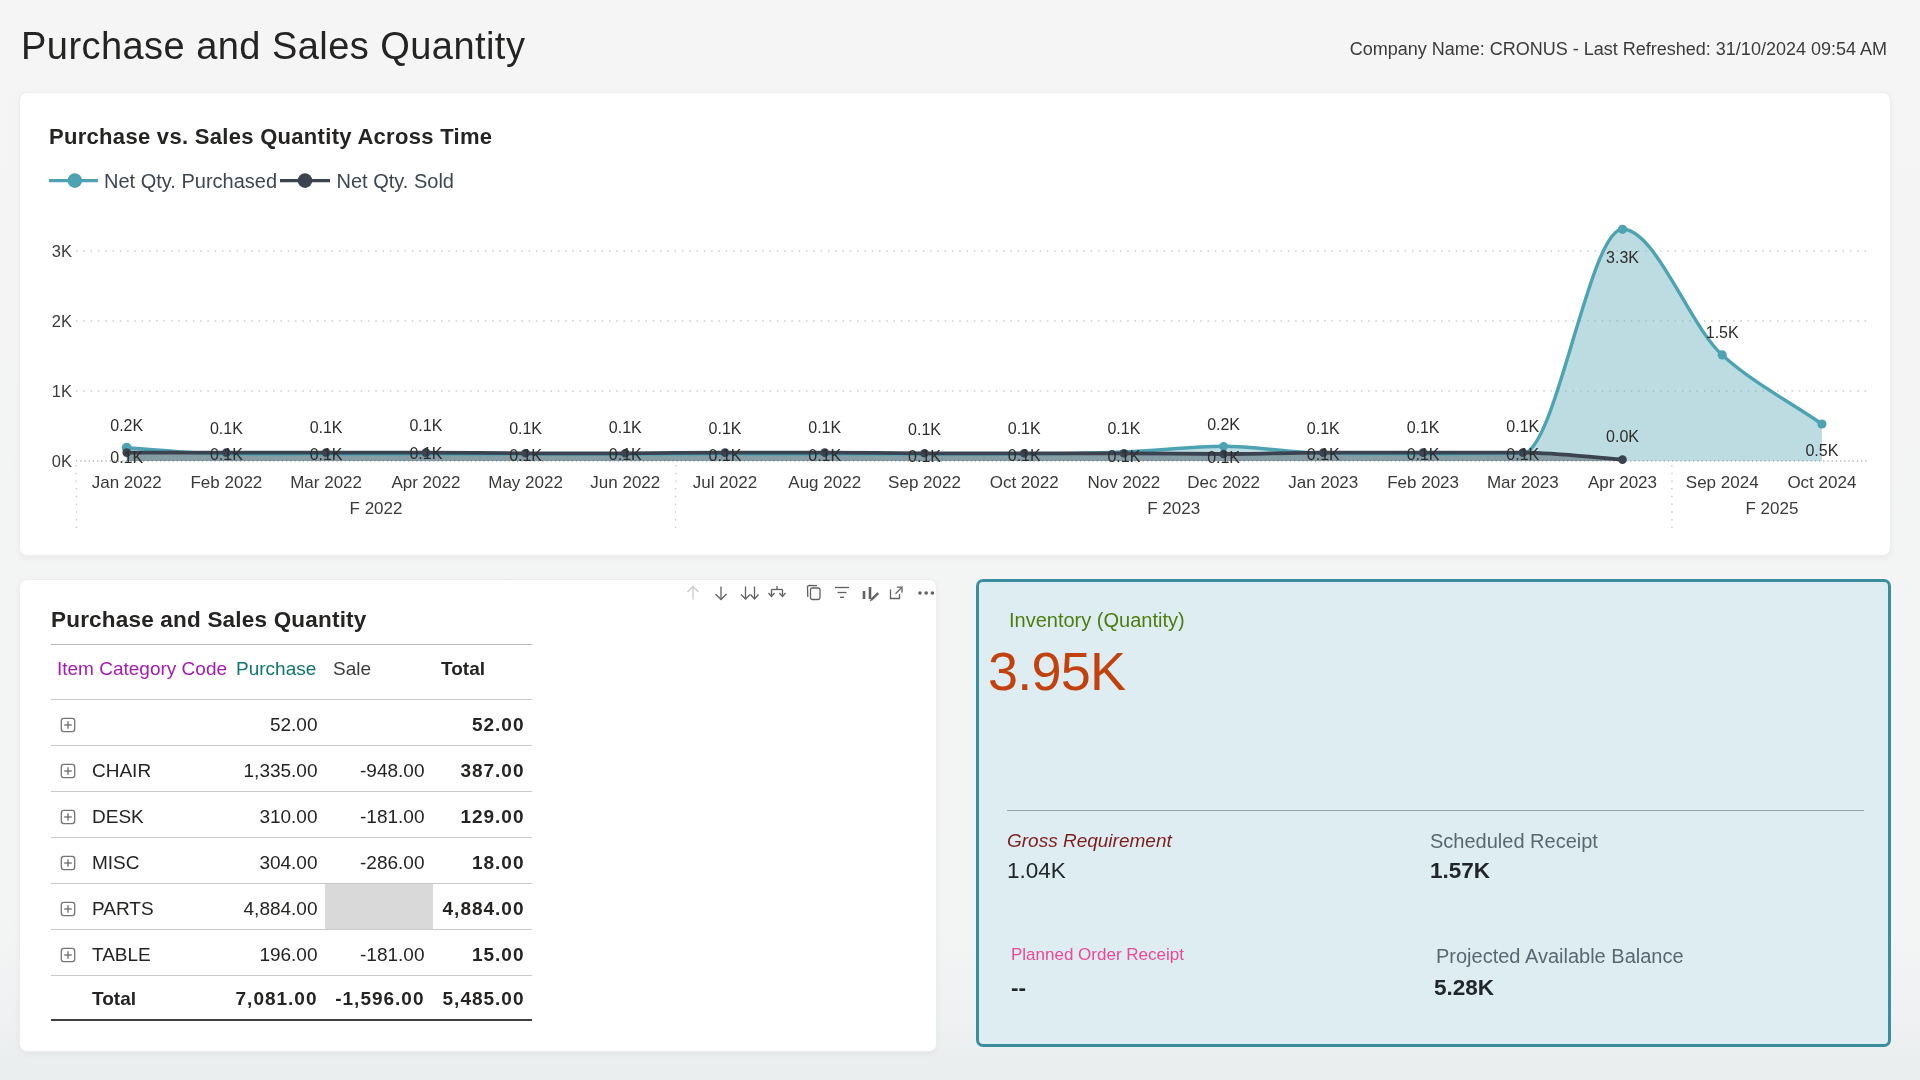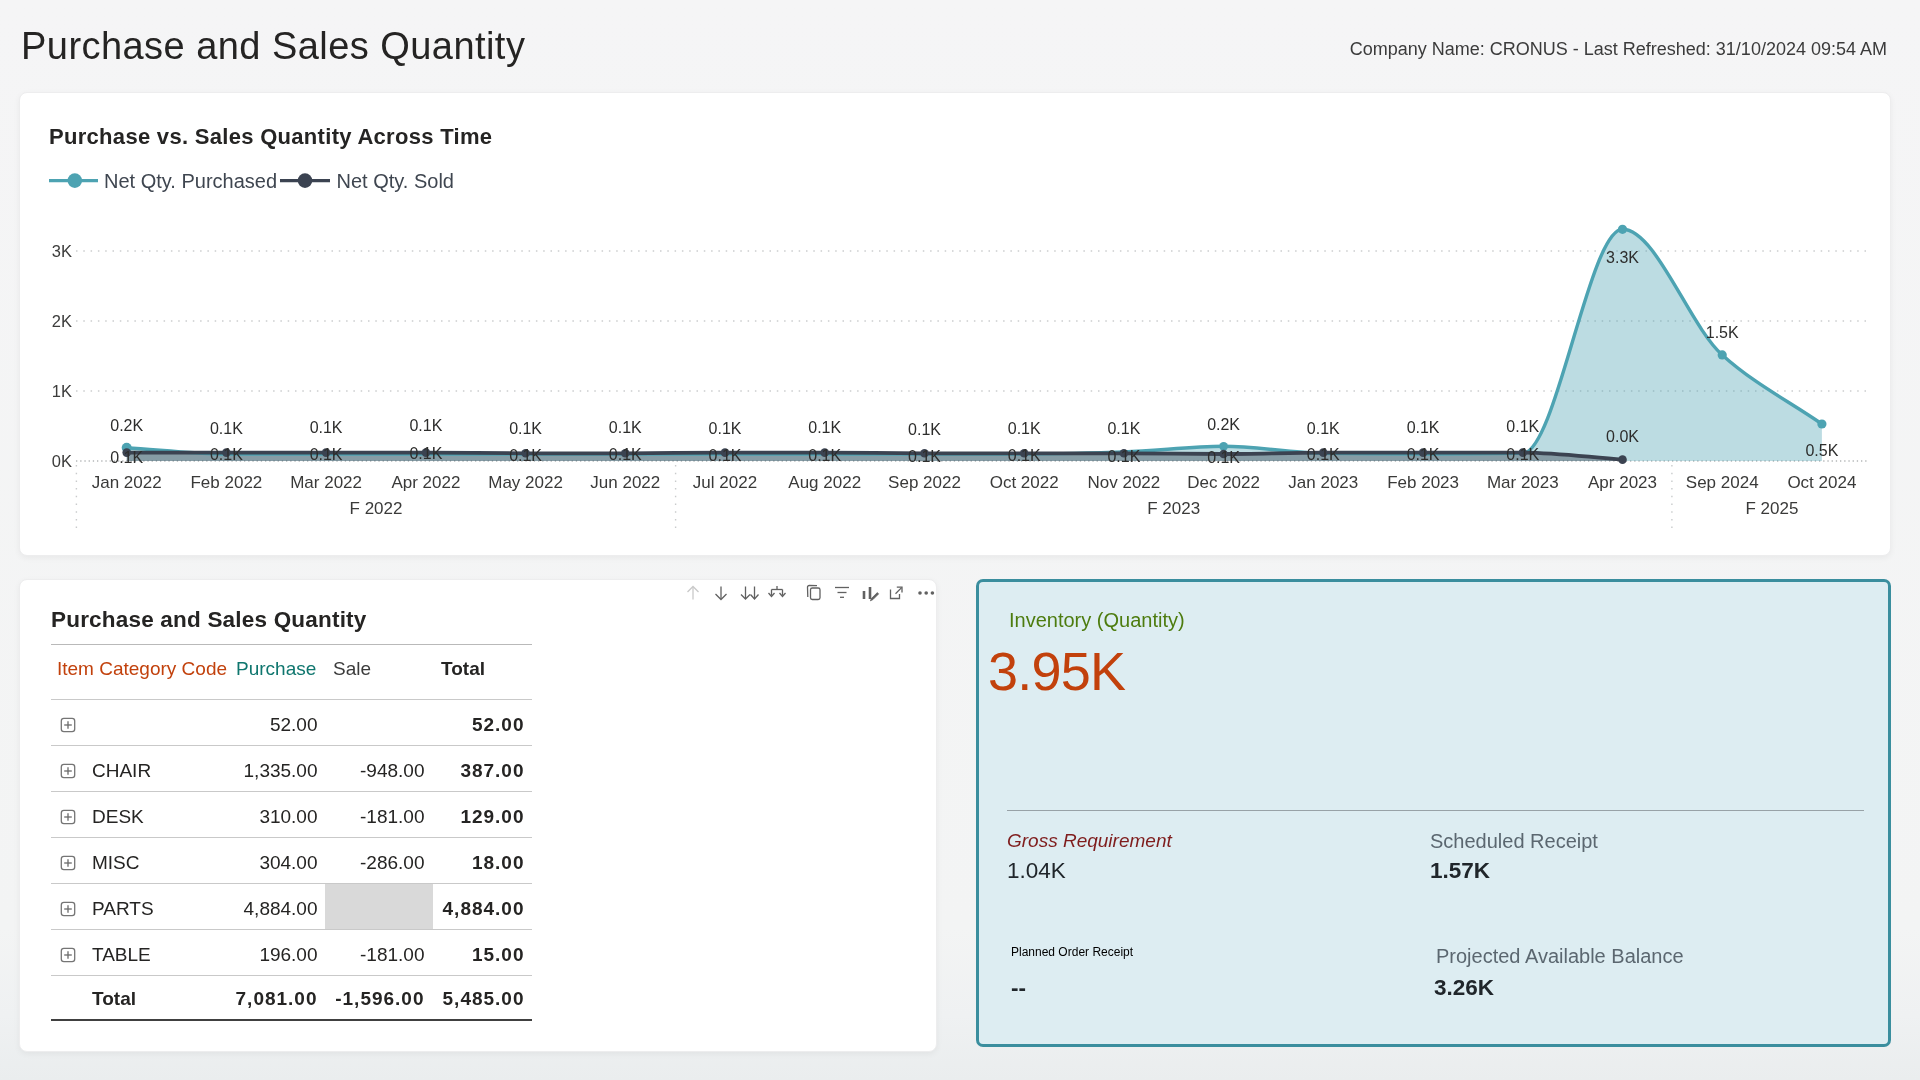--- a/index.html
+++ b/index.html
@@ -202,21 +202,21 @@
 <div class="abs" style="left:51px; top:699px; width:481px; height:1px; background:#c9c9c9;"></div>
 <div class="abs" style="left:51px; top:745px; width:481px; height:1px; background:#c9c9c9;"></div>
 <div class="abs" style="left:51px; top:791px; width:481px; height:1px; background:#c9c9c9;"></div>
 <div class="abs" style="left:51px; top:837px; width:481px; height:1px; background:#c9c9c9;"></div>
 <div class="abs" style="left:325px; top:883px; width:108px; height:46px; background:#d9d9d9;"></div>
 <div class="abs" style="left:51px; top:883px; width:481px; height:1px; background:#c9c9c9;"></div>
 <div class="abs" style="left:51px; top:929px; width:481px; height:1px; background:#c9c9c9;"></div>
 <div class="abs" style="left:51px; top:975px; width:481px; height:1px; background:#c9c9c9;"></div>
 <div class="abs" style="left:51px; top:1019px; width:481px; height:2px; background:#404040;"></div>
 
-<div class="abs" style="left:57px; top:657.5px; font-size:19px; color:#c2410c;text-align:center;">Item Category Code</div>
+<div class="abs" style="left:57px; top:657.5px; font-size:19px; color:#a21caf;text-align:center;">Item Category Code</div>
 <div class="abs" style="left:236px; top:657.5px; font-size:19px; color:#0f766e;">Purchase</div>
 <div class="abs" style="left:333px; top:657.5px; font-size:19px; color:#3b3b3b;">Sale</div>
 <div class="abs" style="left:441px; top:657.5px; font-size:19px; font-weight:bold; color:#252423;">Total</div>
 
 <svg class="abs" style="left:51px; top:699px;" width="840" height="322">
   <g fill="none" stroke="#757575" stroke-width="1.3">
     <rect x="10.3" y="19.3" width="13.4" height="13.4" rx="2.6"></rect>
     <rect x="10.3" y="65.3" width="13.4" height="13.4" rx="2.6"></rect>
     <rect x="10.3" y="111.3" width="13.4" height="13.4" rx="2.6"></rect>
     <rect x="10.3" y="157.3" width="13.4" height="13.4" rx="2.6"></rect>
@@ -273,16 +273,16 @@
 </svg>
 
 <div class="abs" style="left:976px; top:579px; width:915px; height:468px; background:#ddedf2; border:3px solid #3a8e9e; border-radius:7px;"></div>
 <div class="abs" style="left:1009px; top:609px; font-size:20px; color:#4d7c0f;">Inventory (Quantity)</div>
 <div class="abs" style="left:988px; top:640px; font-size:54px; letter-spacing:-0.8px; color:#c2410c;">3.95K</div>
 <div class="abs" style="left:1007px; top:810px; width:857px; height:1px; background:#98a2a7;"></div>
 <div class="abs" style="left:1007px; top:829.5px; font-size:19px; color:#7f1d1d;font-style:italic;">Gross Requirement</div>
 <div class="abs" style="left:1007px; top:858px; font-size:22.5px; font-weight:normal; color:#20262b;">1.04K</div>
 <div class="abs" style="left:1430px; top:829.5px; font-size:20px; color:#5b6770;">Scheduled Receipt</div>
 <div class="abs" style="left:1430px; top:858px; font-size:22.5px; font-weight:bold; color:#20262b;">1.57K</div>
-<div class="abs" style="left:1011px; top:944.5px; font-size:12px; color:#000000;">Planned Order Receipt</div>
+<div class="abs" style="left:1011px; top:944.5px; font-size:17px; color:#ec4899;">Planned Order Receipt</div>
 <div class="abs" style="left:1011px; top:974.5px; font-size:22.5px; font-weight:bold; color:#20262b;">--</div>
 <div class="abs" style="left:1436px; top:944.5px; font-size:20px; color:#5b6770;">Projected Available Balance</div>
-<div class="abs" style="left:1434px; top:974.5px; font-size:22.5px; font-weight:bold; color:#20262b;">3.26K</div>
+<div class="abs" style="left:1434px; top:974.5px; font-size:22.5px; font-weight:bold; color:#20262b;">5.28K</div>
 
 </body></html>

